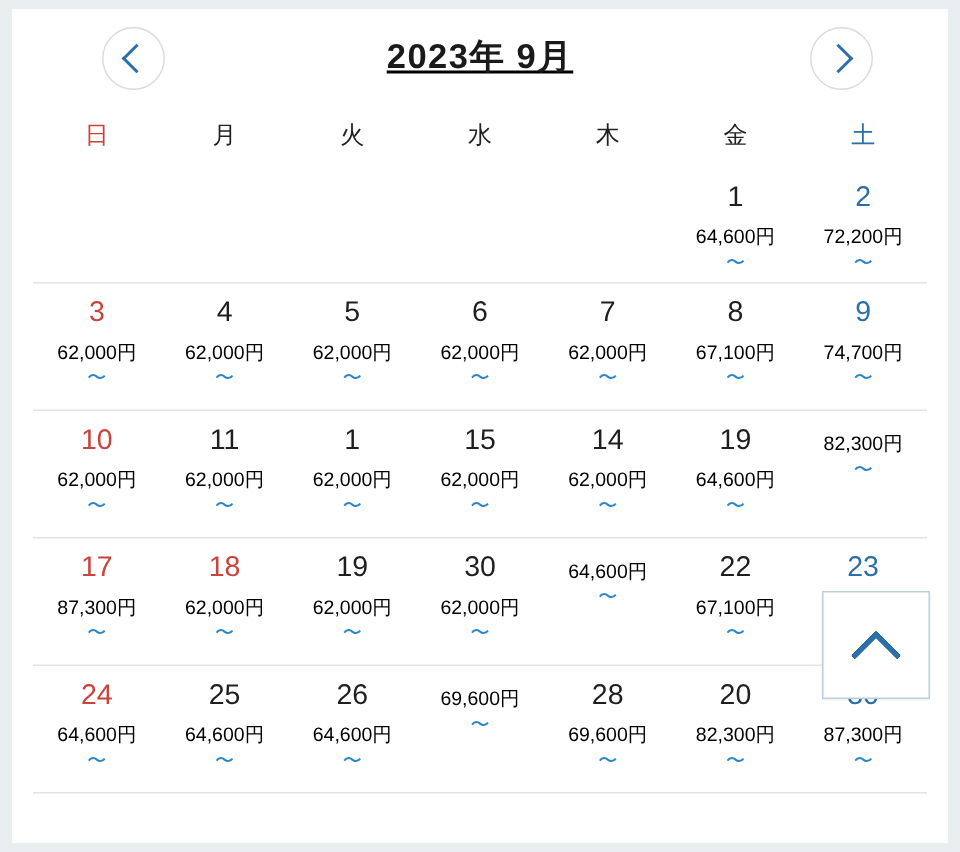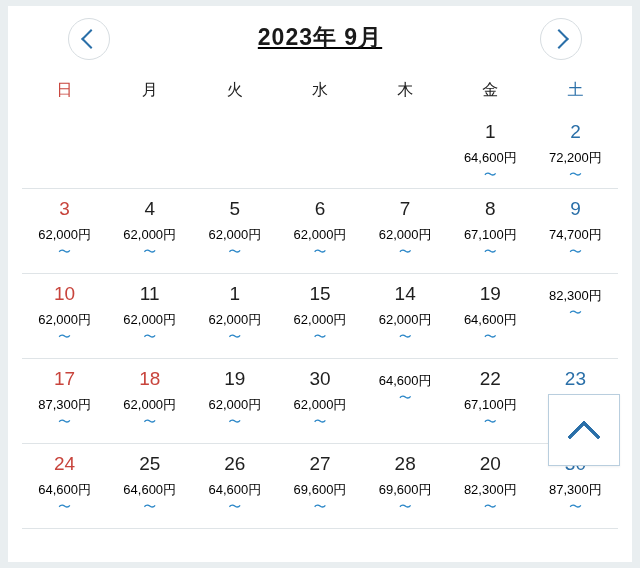--- a/index.html
+++ b/index.html
@@ -325,21 +325,20 @@
             <div class="daynum">25</div>
             <div class="price">64,600円</div>
             <div class="tilde">〜</div>
           </div>
           <div class="cell">
             <div class="daynum">26</div>
             <div class="price">64,600円</div>
             <div class="tilde">〜</div>
           </div>
           <div class="cell">
-            <div class="daynum">27</div>
             <div class="price">69,600円</div>
             <div class="tilde">〜</div>
           </div>
           <div class="cell">
             <div class="daynum">28</div>
             <div class="price">69,600円</div>
             <div class="tilde">〜</div>
           </div>
           <div class="cell">
             <div class="daynum">20</div>

